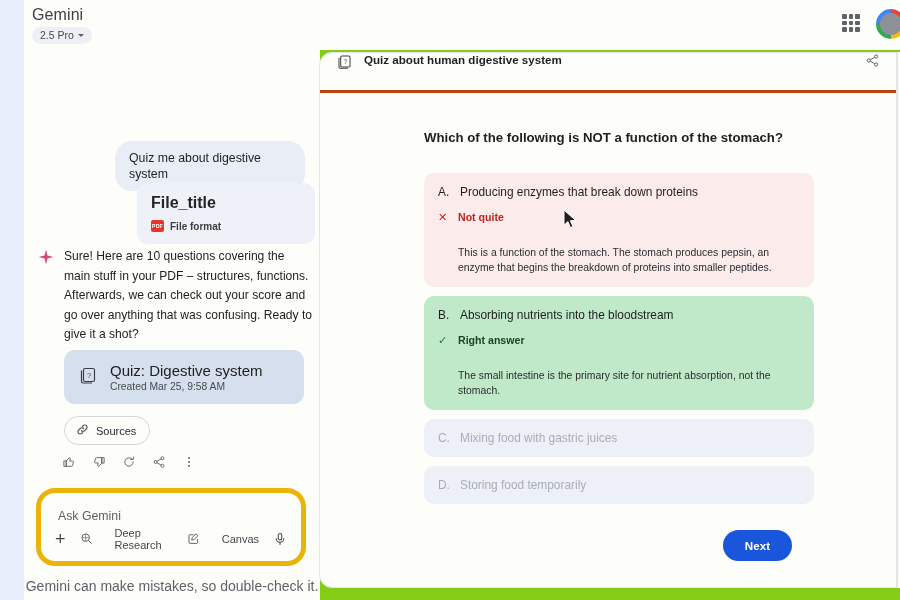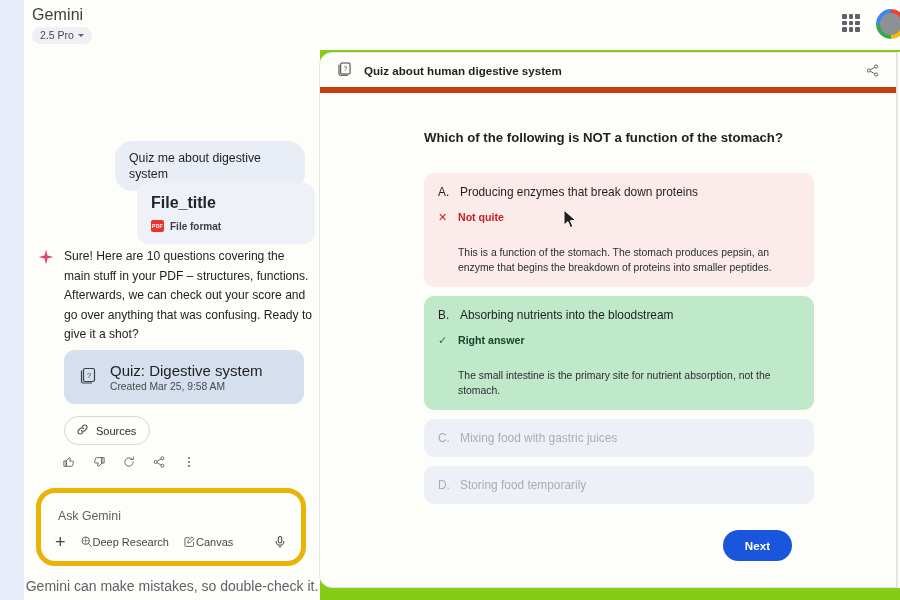--- a/index.html
+++ b/index.html
@@ -147,21 +147,21 @@
   .composer .placeholder {
     position: absolute; left: 17px; top: 16px;
     font-size: 12.3px; color: #5d6066;
   }
   .composer-tools {
     position: absolute; left: 14px; bottom: 10px;
     right: 14px;
     display: flex; align-items: center; gap: 14px;
   }
   .tool-chip {
-    display: flex; align-items: center; gap: 0;
+    display: flex; align-items: center; gap: 22px;
     font-size: 11px; color: #444649; cursor: pointer;
   }
   .plus-btn { font-size: 18px; color: #444649; cursor: pointer; line-height: 1; }
   .mic-btn { margin-left: auto; cursor: pointer; display:flex; }
   .disclaimer {
     position: absolute; left: 0; top: 528px; width: 296px;
     text-align: center; font-size: 14px; color: #5f6368;
   }
 
   
@@ -169,22 +169,22 @@
     position: absolute; left: 319px; top: 52px;
     width: 578px; height: 536px;
     background: #fdfdfa;
     border: 1px solid #e4e5e8;
     border-top-left-radius: 13px;
     border-bottom-left-radius: 13px;
     overflow: hidden;
   }
   .qp-header {
     position: relative; height: 40px;
-    border-bottom: 6px solid #c2410c;
-    display: flex; align-items: center;
+    border-bottom: 3px solid #c2410c;
+    display: flex; align-items: flex-start;
     padding: 0 16px;
   }
   .qp-title {
     font-size: 11.6px; font-weight: bold; color: #1f1f1f;
     margin-left: 11px;
   }
   .qp-header-actions {
     margin-left: auto; display: flex; align-items: center; gap: 18px;
   }
   .qp-header-actions .act { cursor: pointer; display:flex; }

